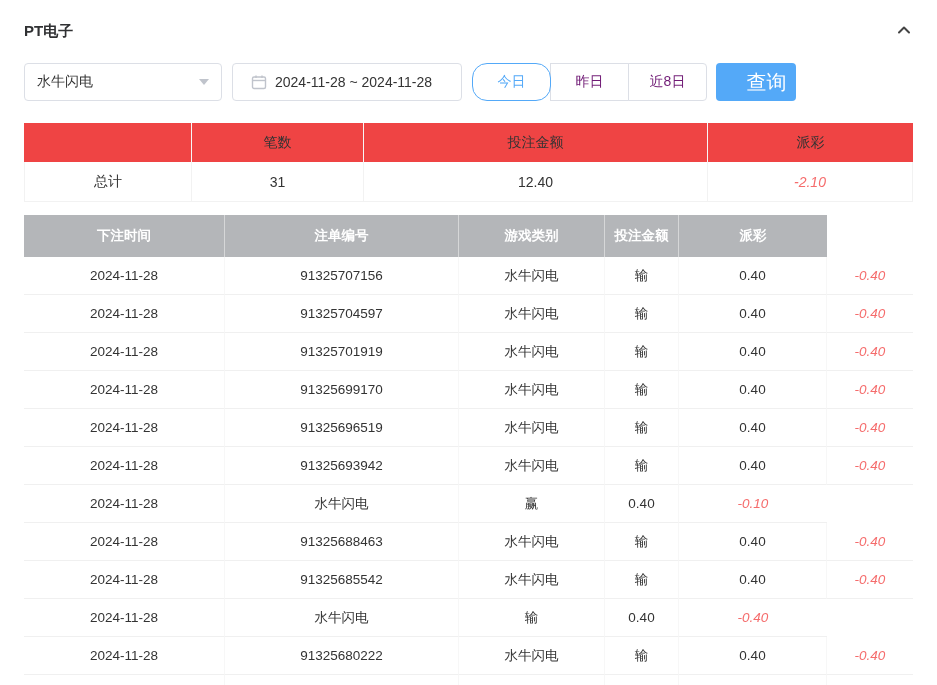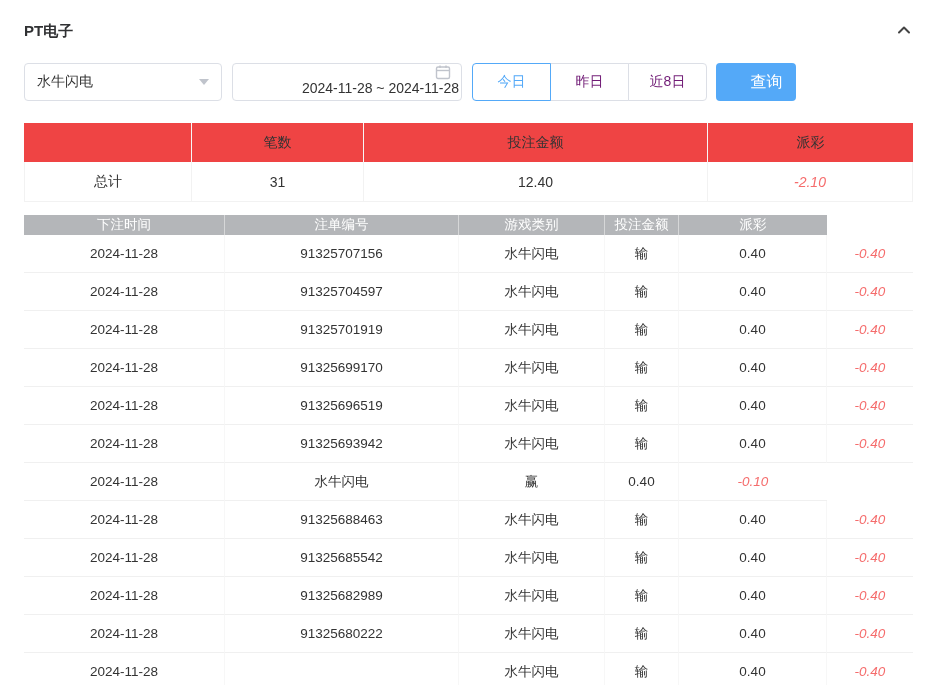--- a/index.html
+++ b/index.html
@@ -18,36 +18,36 @@
     width: 198px; height: 38px; border: 1px solid #dcdfe6; border-radius: 4px;
     display: flex; align-items: center; justify-content: space-between;
     padding: 0 12px; cursor: pointer; background: #fff;
   }
   .caret-down {
     width: 0; height: 0; border-left: 5px solid transparent; border-right: 5px solid transparent;
     border-top: 6px solid #c0c4cc;
   }
   .date-box {
     width: 230px; height: 38px; border: 1px solid #dcdfe6; border-radius: 4px;
-    display: flex; align-items: flex-end; padding: 0 2px; margin-left: 10px;
-    background: #fff; cursor: pointer; flex-direction: column;
+    display: flex; align-items: center; padding: 0 18px; margin-left: 10px;
+    background: #fff; cursor: pointer;
   }
   .date-box .cal { margin-right: 8px; display: flex; align-items: center; }
   .btn-group { display: flex; margin-left: 10px; }
   .qbtn {
     width: 79px; height: 38px; background: #fff; border: 1px solid #dcdfe6;
     color: #701a75; font-size: 14px; cursor: pointer; margin-left: -1px;
     font-family: inherit;
   }
   .qbtn:first-child { border-radius: 4px 0 0 4px; margin-left: 0; }
   .qbtn:last-child { border-radius: 0 4px 4px 0; }
-  .qbtn.active { border-color: var(--accent); color: var(--accent); position: relative; z-index: 1; }
+  .qbtn.active { border-color: var(--accent); color: var(--accent); position: relative; z-index: 1; border-radius: 15px; }
   .search-btn {
     width: 80px; height: 38px; margin-left: 9px; border: none; border-radius: 4px;
-    background: var(--accent); color: #fff; font-size: 16px; cursor: pointer;
+    background: var(--accent); color: #fff; font-size: 20px; cursor: pointer;
     font-family: inherit;
     padding-left: 21px;
   }
 
   
   .summary { margin-top: 22px; width: 889px; }
   .summary .shead, .summary .srow { display: grid; grid-template-columns: 168px 172px 344px 1fr; }
   .summary .shead .cell {
     background: #ef4444; height: 39px; display: flex; align-items: center; justify-content: center;
     color: #333; border-right: 1px solid #f7f7f7;
@@ -56,23 +56,24 @@
   .summary .srow .cell {
     background: #fff; height: 40px; display: flex; align-items: center; justify-content: center;
     border: 1px solid #f2f2f2; border-top: none; border-left: none;
   }
   .summary .srow .cell:first-child { border-left: 1px solid #f2f2f2; }
 
   
   .bet-table { margin-top: 13px; width: 889px; }
   .thead, .trow { display: grid; grid-template-columns: 201px 234px 146px 74px 148px 1fr; }
   .thead .th {
-    background: #b4b6b9; color: #fff; height: 20px; font-size: 13.5px;
+    background: #b4b6b9; color: #fff; height: 42px; font-size: 13.5px;
     display: flex; align-items: center; justify-content: center;
     border-right: 1px solid rgba(255,255,255,.45);
+    font-weight: bold;
   }
   .thead .th:last-child { border-right: none; }
   .trow .td {
     height: 38px; display: flex; align-items: center; justify-content: center;
     background: #fff; border-bottom: 1px solid #f0f0f0; border-right: 1px solid #f7f7f7;
     font-size: 13.5px; color: #333;
   }
   .trow .td:last-child { border-right: none; }
   .red { color: var(--red) !important; font-style: italic; }
 </style>
@@ -218,21 +219,20 @@
     <div class="td">2024-11-28</div>
     <div class="td">91325685542</div>
     <div class="td">水牛闪电</div>
     <div class="td">输</div>
     <div class="td">0.40</div>
     <div class="td red">-0.40</div>
   </div>
 
   <div class="trow">
     <div class="td">2024-11-28</div>
-    <div class="td">91325682989</div>
     <div class="td">水牛闪电</div>
     <div class="td">输</div>
     <div class="td">0.40</div>
     <div class="td red">-0.40</div>
   </div>
 
   <div class="trow">
     <div class="td">2024-11-28</div>
     <div class="td">91325680222</div>
     <div class="td">水牛闪电</div>

